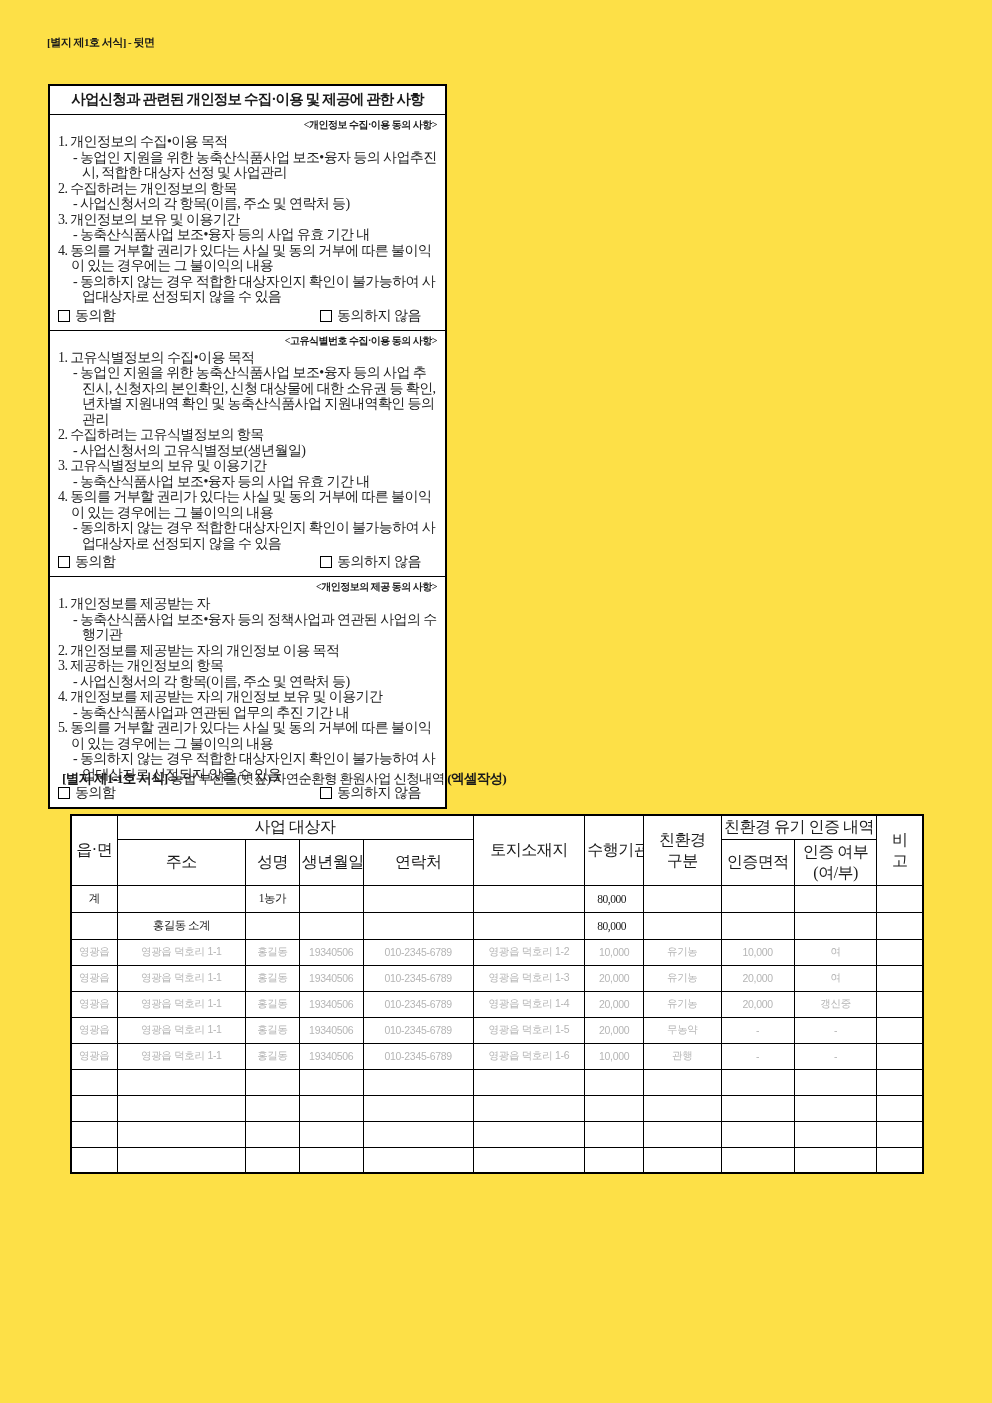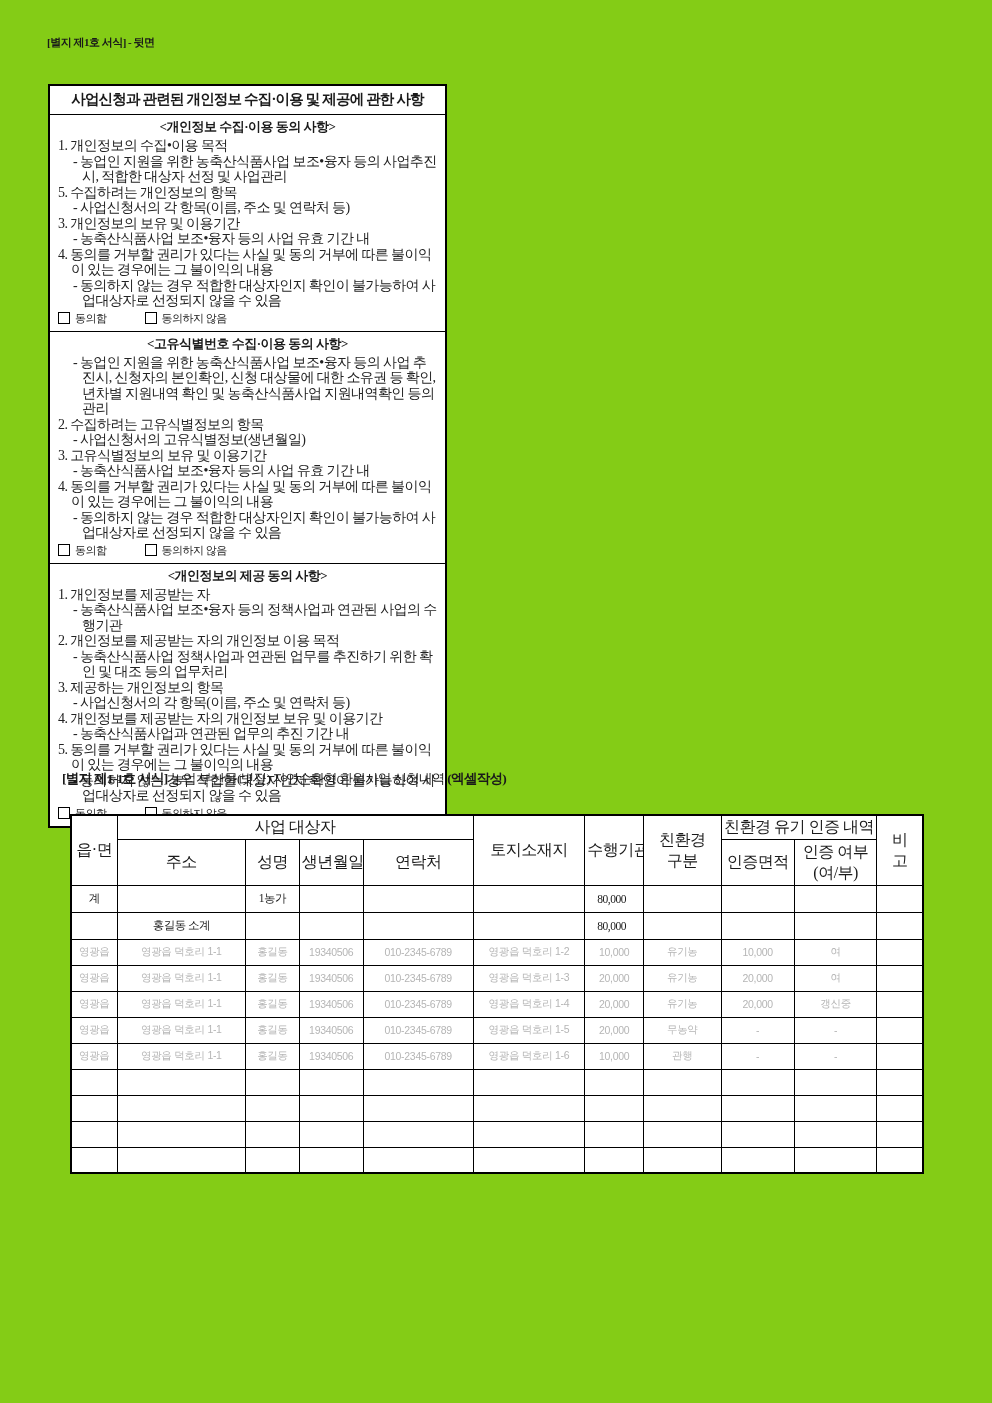--- a/index.html
+++ b/index.html
@@ -1,30 +1,30 @@
 <!DOCTYPE html>
 <html><head>
 <meta charset="utf-8">
 <style>
   html,body{margin:0;padding:0;background:#ffffff;}
-  .page{position:relative;width:992px;height:1403px;background:#84cc16;overflow:hidden;
+  .page{position:relative;width:992px;height:1403px;background:#fde047;overflow:hidden;
         font-family:"Liberation Serif", serif;color:#1a1a1a;}
   .corner-label{position:absolute;left:47px;top:35px;font-size:11px;font-weight:bold;letter-spacing:-0.5px;}
 
   
   .doc-box{position:absolute;left:48px;top:60px;width:399px;border:2px solid #000;box-sizing:border-box;background:#fff;margin-top:24px;}
   .doc-title{border-bottom:1px solid #000;text-align:center;font-weight:bold;font-size:14.5px;
              padding:4px 2px 5px;letter-spacing:-0.8px;}
   .section{border-bottom:1px solid #000;padding:2px 8px 3px 8px;}
   .section:last-child{border-bottom:none;}
-  .section-header{text-align:center;font-weight:bold;font-size:13px;padding:1px 0 2px;letter-spacing:-0.5px;}
+  .section-header{text-align:right;font-weight:bold;font-size:10px;padding:1px 0 2px;letter-spacing:-0.5px;}
   .line{font-size:14px;line-height:15.5px;letter-spacing:-0.6px;color:#222;}
   .item-line{padding-left:13px;text-indent:-13px;}
   .sub-line{padding-left:24px;text-indent:-9px;}
-  .checkline{display:flex;justify-content:flex-start;gap:38px;padding:2px 16px 2px 0;font-size:11px;letter-spacing:-0.5px;}
+  .checkline{display:flex;justify-content:space-between;gap:54px;padding:2px 16px 2px 0;font-size:14px;letter-spacing:-0.5px;}
   .check-opt{display:inline-flex;align-items:center;}
   .cbx{display:inline-block;width:10px;height:10px;border:1.5px solid #000;margin-right:5px;background:#fff;}
 
   
   .table-title{position:absolute;left:62px;top:770px;font-size:13.5px;letter-spacing:-0.7px;}
   .table-title .bold{font-weight:bold;}
   .app-table{position:absolute;left:70px;top:814px;width:854px;border-collapse:collapse;
              table-layout:fixed;border:2px solid #000;background:#fff;}
   .app-table th,.app-table td{border:1px solid #000;text-align:center;vertical-align:middle;
              padding:1px 2px;overflow:hidden;white-space:nowrap;}
@@ -46,39 +46,40 @@
 
   <div class="corner-label">[별지 제1호 서식] - 뒷면</div>
 
   <div class="doc-box">
     <div class="doc-title">사업신청과 관련된 개인정보 수집·이용 및 제공에 관한 사항</div>
     <div id="consent-sections">
         <div class="section">
           <div class="section-header">&lt;개인정보 수집·이용 동의 사항&gt;</div>
           <div class="line item-line">1. 개인정보의 수집•이용 목적</div>
           <div class="line sub-line">- 농업인 지원을 위한 농축산식품사업 보조•융자 등의 사업추진시, 적합한 대상자 선정 및 사업관리</div>
-          <div class="line item-line">5. 수집하려는 개인정보의 항목</div>
+          <div class="line item-line">2. 수집하려는 개인정보의 항목</div>
           <div class="line sub-line">- 사업신청서의 각 항목(이름, 주소 및 연락처 등)</div>
           <div class="line item-line">3. 개인정보의 보유 및 이용기간</div>
           <div class="line sub-line">- 농축산식품사업 보조•융자 등의 사업 유효 기간 내</div>
           <div class="line item-line">4. 동의를 거부할 권리가 있다는 사실 및 동의 거부에 따른 불이익이 있는 경우에는 그 불이익의 내용</div>
           <div class="line sub-line">- 동의하지 않는 경우 적합한 대상자인지 확인이 불가능하여 사업대상자로 선정되지 않을 수 있음</div>
           <div class="checkline">
             <span class="check-opt">
               <span class="cbx"></span>
               <span class="cbx-label">동의함</span>
             </span>
             <span class="check-opt">
               <span class="cbx"></span>
               <span class="cbx-label">동의하지 않음</span>
             </span>
           </div>
         </div>
         <div class="section">
           <div class="section-header">&lt;고유식별번호 수집·이용 동의 사항&gt;</div>
+          <div class="line item-line">1. 고유식별정보의 수집•이용 목적</div>
           <div class="line sub-line">- 농업인 지원을 위한 농축산식품사업 보조•융자 등의 사업 추진시, 신청자의 본인확인, 신청 대상물에 대한 소유권 등 확인, 년차별 지원내역 확인 및 농축산식품사업 지원내역확인 등의 관리</div>
           <div class="line item-line">2. 수집하려는 고유식별정보의 항목</div>
           <div class="line sub-line">- 사업신청서의 고유식별정보(생년월일)</div>
           <div class="line item-line">3. 고유식별정보의 보유 및 이용기간</div>
           <div class="line sub-line">- 농축산식품사업 보조•융자 등의 사업 유효 기간 내</div>
           <div class="line item-line">4. 동의를 거부할 권리가 있다는 사실 및 동의 거부에 따른 불이익이 있는 경우에는 그 불이익의 내용</div>
           <div class="line sub-line">- 동의하지 않는 경우 적합한 대상자인지 확인이 불가능하여 사업대상자로 선정되지 않을 수 있음</div>
           <div class="checkline">
             <span class="check-opt">
               <span class="cbx"></span>
@@ -88,21 +89,20 @@
               <span class="cbx"></span>
               <span class="cbx-label">동의하지 않음</span>
             </span>
           </div>
         </div>
         <div class="section">
           <div class="section-header">&lt;개인정보의 제공 동의 사항&gt;</div>
           <div class="line item-line">1. 개인정보를 제공받는 자</div>
           <div class="line sub-line">- 농축산식품사업 보조•융자 등의 정책사업과 연관된 사업의 수행기관</div>
           <div class="line item-line">2. 개인정보를 제공받는 자의 개인정보 이용 목적</div>
-          <div class="line sub-line">- 농축산식품사업 정책사업과 연관된 업무를 추진하기 위한 확인 및 대조 등의 업무처리</div>
           <div class="line item-line">3. 제공하는 개인정보의 항목</div>
           <div class="line sub-line">- 사업신청서의 각 항목(이름, 주소 및 연락처 등)</div>
           <div class="line item-line">4. 개인정보를 제공받는 자의 개인정보 보유 및 이용기간</div>
           <div class="line sub-line">- 농축산식품사업과 연관된 업무의 추진 기간 내</div>
           <div class="line item-line">5. 동의를 거부할 권리가 있다는 사실 및 동의 거부에 따른 불이익이 있는 경우에는 그 불이익의 내용</div>
           <div class="line sub-line">- 동의하지 않는 경우 적합한 대상자인지 확인이 불가능하여 사업대상자로 선정되지 않을 수 있음</div>
           <div class="checkline">
             <span class="check-opt">
               <span class="cbx"></span>
               <span class="cbx-label">동의함</span>

